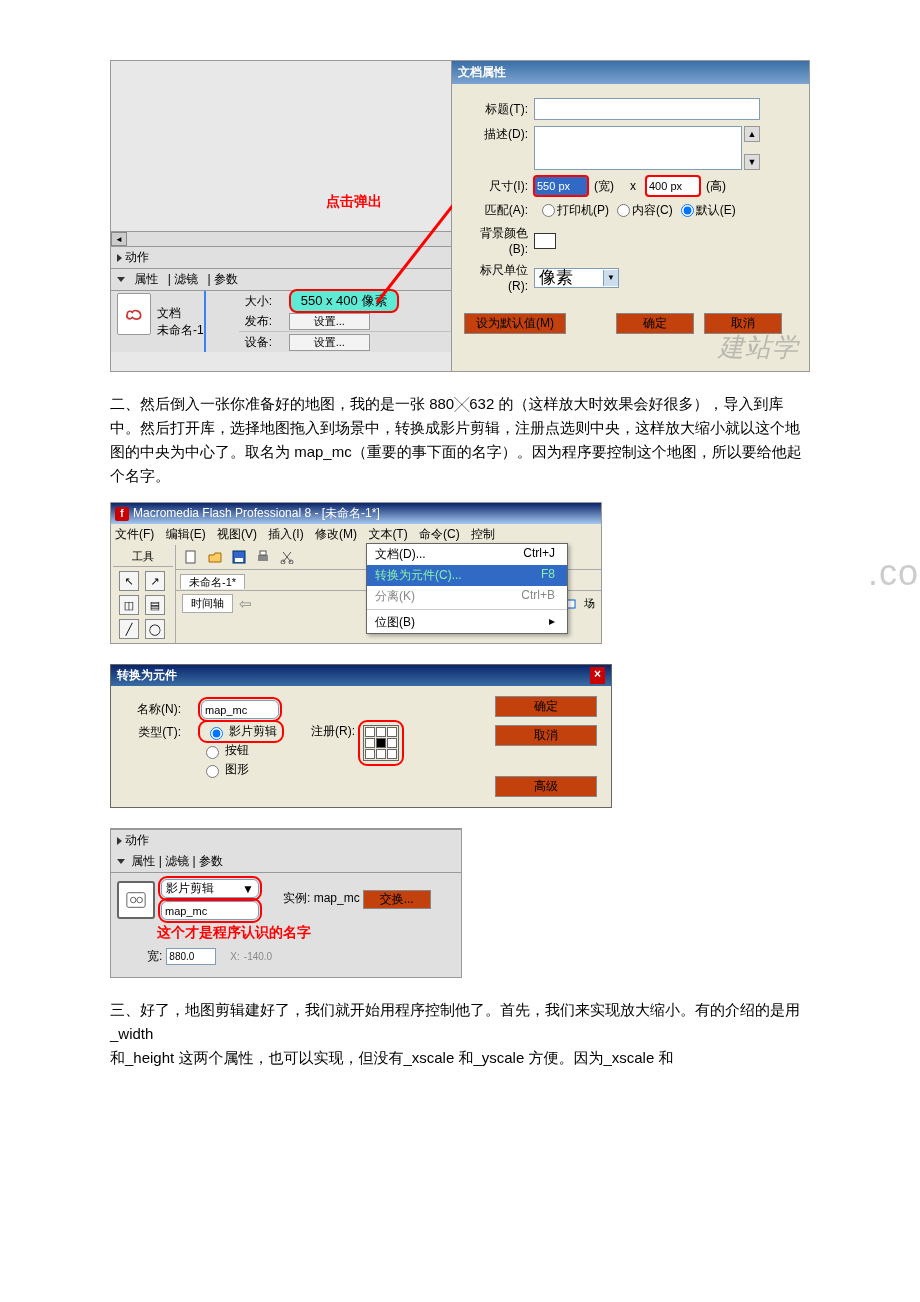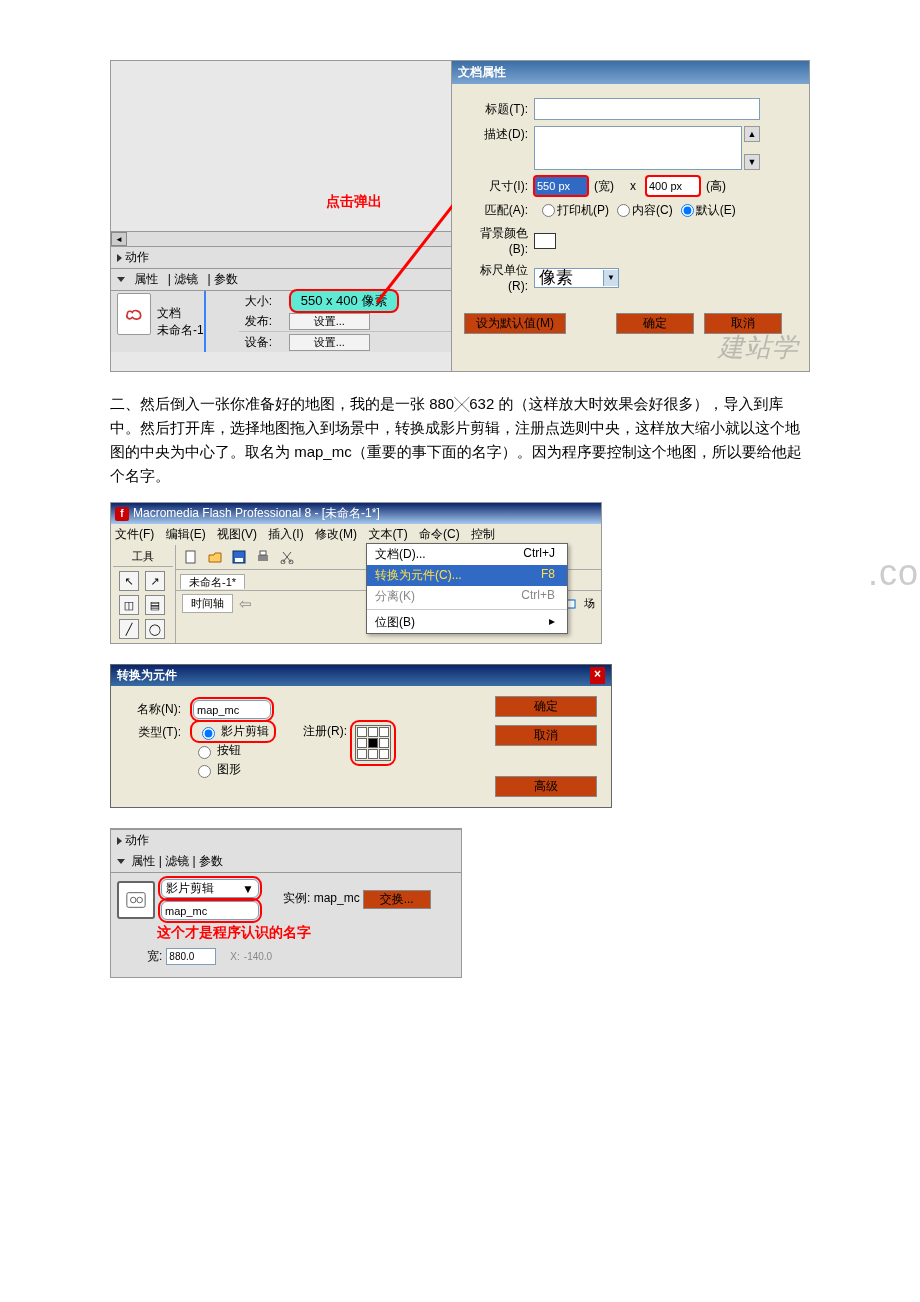--- a/index.html
+++ b/index.html
@@ -54,30 +54,30 @@
   .tool-grid { display:grid; grid-template-columns:1fr 1fr; gap:4px; padding:0 6px;}
   .tool { width:18px;height:18px; border:1px solid #888; background:#f5f5f5; display:flex;align-items:center;justify-content:center; font-size:11px;}
   .ide-main { flex:1; }
   .tb-row { display:flex; align-items:center; gap:6px; padding:3px 6px; border-bottom:1px solid #aaa;}
   .tb-ico { width:18px;height:18px; display:flex;align-items:center;justify-content:center;}
   .doc-tab { border:1px solid #aaa; border-bottom:none; background:#fff; font-size:11px; padding:1px 8px; margin-left:4px;}
   .tl-row { display:flex; align-items:center; gap:6px; padding:3px 6px; border-top:1px solid #aaa;}
   .tl-lbl { border:1px solid #aaa; background:#fff; font-size:11px; padding:1px 8px;}
   .menu-pop { position:absolute; background:#fff; border:1px solid #666; font-size:12px; box-shadow:2px 2px 4px rgba(0,0,0,0.3); }
   .menu-item { display:flex; justify-content:space-between; padding:2px 12px 2px 8px; gap:20px;}
-  .menu-item.hi { background:#316ac5; color:#fde047; }
+  .menu-item.hi { background:#316ac5; color:#86efac; }
   .menu-item.dis { color:#888; }
   .wm2 { position:absolute; right:-140px; top:50px; font-family:Arial; color:#ccc; font-size:36px; letter-spacing:1px;}
   
   .fig3 { width:500px; background:#ece9d8; border:1px solid #666; position:relative;}
   .f3-title { background:linear-gradient(#0a246a,#3a6ea5); color:#fff; font-size:12px; font-weight:bold; padding:2px 6px; display:flex; justify-content:space-between;}
   .f3-body { padding:10px 14px; font-size:12px; display:flex; }
   .f3-left { flex:1; }
   .f3-row { display:flex; align-items:flex-start; margin:4px 0;}
-  .f3-lbl { width:56px; text-align:right; margin-right:12px; padding-top:1px;}
+  .f3-lbl { width:56px; text-align:right; margin-right:20px; padding-top:1px;}
   .f3-in { border:1px solid #7f9db9; background:#fff; height:17px; width:80px; font-size:11px; padding:0 3px;}
   .radio-col { display:flex; flex-direction:column; gap:2px; font-size:12px;}
   .radio-col label { display:flex; align-items:center; gap:3px;}
   .reg-grid { display:inline-grid; grid-template-columns:repeat(3,10px); grid-template-rows:repeat(3,10px); gap:1px; border:1px solid #666; padding:1px; vertical-align:middle;}
   .reg-cell { width:8px;height:8px; border:1px solid #666; background:#fff;}
   .reg-cell.sel { background:#000; }
   .f3-btns { display:flex; flex-direction:column; gap:8px; margin-left:8px; }
   
   .fig4 { width:350px; background:#e0e0e0; border:1px solid #999; position:relative; padding-bottom:6px;}
   .f4-tabs { font-size:12px; padding:2px 6px; border-bottom:1px solid #999;}
@@ -385,14 +385,18 @@
       <div class="f4-note">这个才是程序认识的名字</div>
       <div class="f4-bottom">
         <span>宽:</span>
         <input class="sm-in" value="880.0" style="">
         <span class="faded" style="margin-left:10px;">X:</span>
         <span class="faded">-140.0</span>
       </div>
     </div>
   </div>
 
+  <div class="para">
+    <span>三、好了，地图剪辑建好了，我们就开始用程序控制他了。首先，我们来实现放大缩小。有的介绍的是用_width</span><br>
+    <span>和_height 这两个属性，也可以实现，但没有_xscale 和_yscale 方便。因为_xscale 和</span>
+  </div>
 
 </div>
 
 </body></html>

